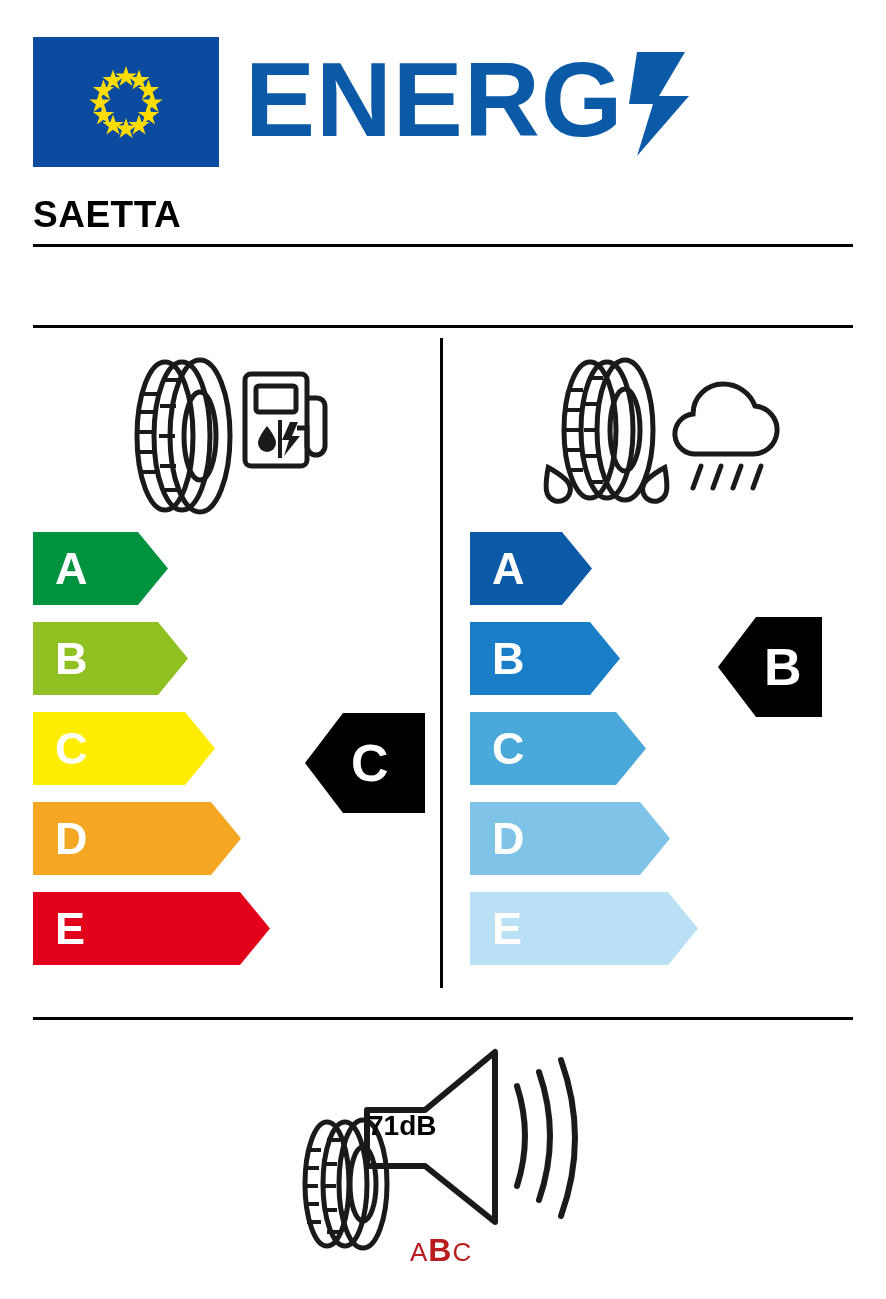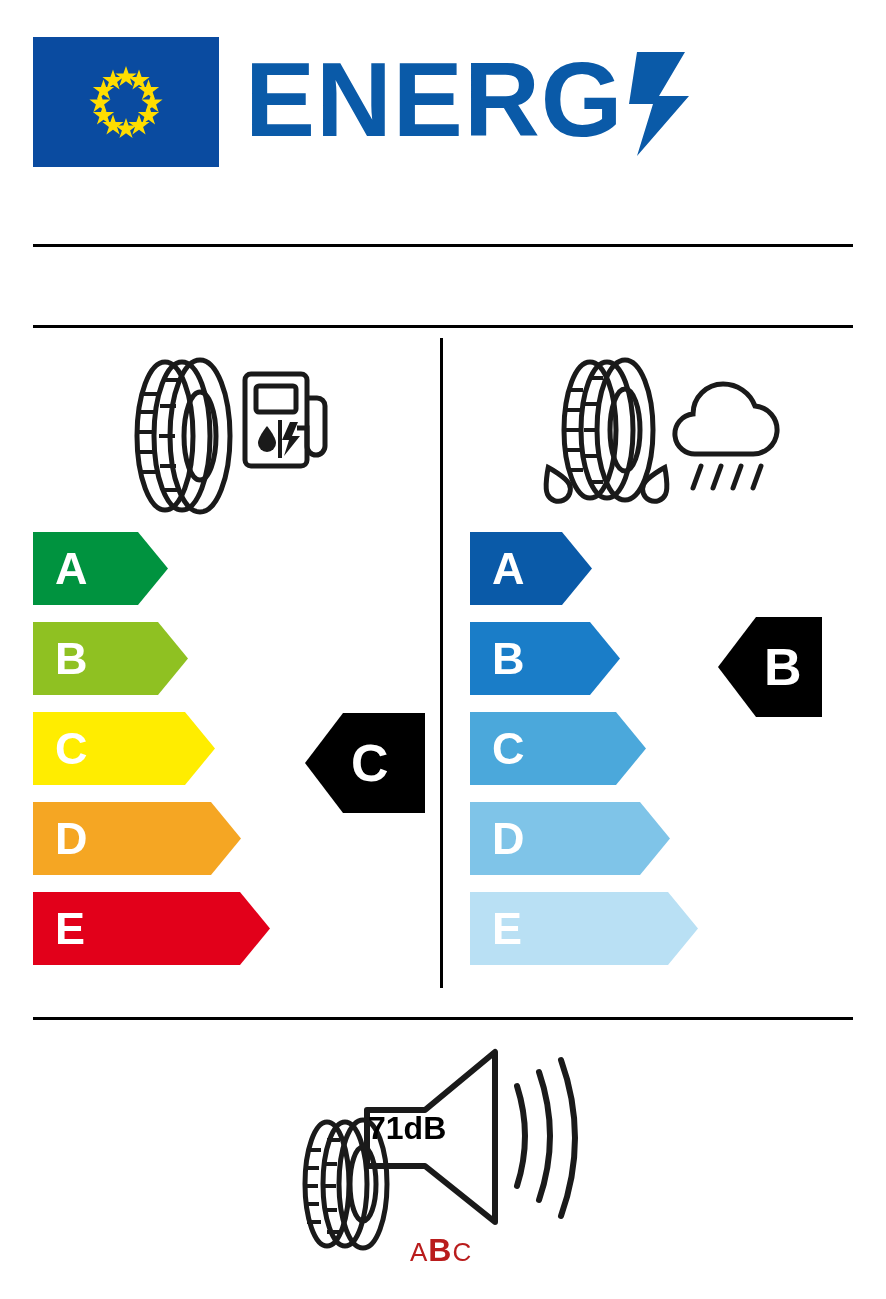--- a/index.html
+++ b/index.html
@@ -36,21 +36,21 @@
   .bar .letter{position:absolute;left:22px;top:0;height:73px;line-height:73px;font-size:45px;font-weight:bold;color:#fff;}
   .bar.fuel .letter{color:#fff;}
 
   
   .marker{position:absolute;height:100px;}
   .marker .mletter{position:absolute;top:0;height:100px;line-height:100px;font-size:52px;font-weight:bold;color:#fff;left:46px;}
   .marker-fuel{left:305px;top:709px;width:120px;}
   .marker-wet{left:718px;top:613px;width:104px;}
 
   
-  .db-text{position:absolute;left:368px;top:1106px;font-size:32px;font-weight:bold;color:#000;}
+  .db-text{position:absolute;left:368px;top:1106px;font-size:28px;font-weight:bold;color:#000;}
   .noise-classes{position:absolute;left:410px;top:1228px;font-size:26px;color:#b91c1c;letter-spacing:1px;}
   .noise-classes .active{font-size:32px;font-weight:bold;}
 </style>
 </head>
 <body>
 
 <div class="label">
 
   <div class="eu-flag">
     <svg width="186" height="130" viewBox="0 0 186 130" xmlns="http://www.w3.org/2000/svg">
@@ -74,20 +74,21 @@
     </svg>
   </div>
 
   <div class="energ-word">
     <svg width="450" height="112" viewBox="0 0 450 112" xmlns="http://www.w3.org/2000/svg">
       <text x="0" y="90" font-family="Liberation Sans, sans-serif" font-size="105" font-weight="bold" fill="#0a5aa8" letter-spacing="1">ENERG</text>
       <polygon points="392,6 440,6 414,50 444,50 392,110 408,58 384,58" fill="#0a5aa8"></polygon>
     </svg>
   </div>
 
+  <div class="brand">SAETTA</div>
 
   <div class="rule rule-1"></div>
   <div class="rule rule-2"></div>
   <div class="divider-v"></div>
   <div class="rule rule-3"></div>
 
   <div class="pic-fuel">
     <svg width="215" height="165" viewBox="0 0 215 165" xmlns="http://www.w3.org/2000/svg">
       <g fill="none" stroke="#1a1a1a" stroke-width="5">
         <ellipse cx="45" cy="82" rx="28" ry="74"></ellipse>

